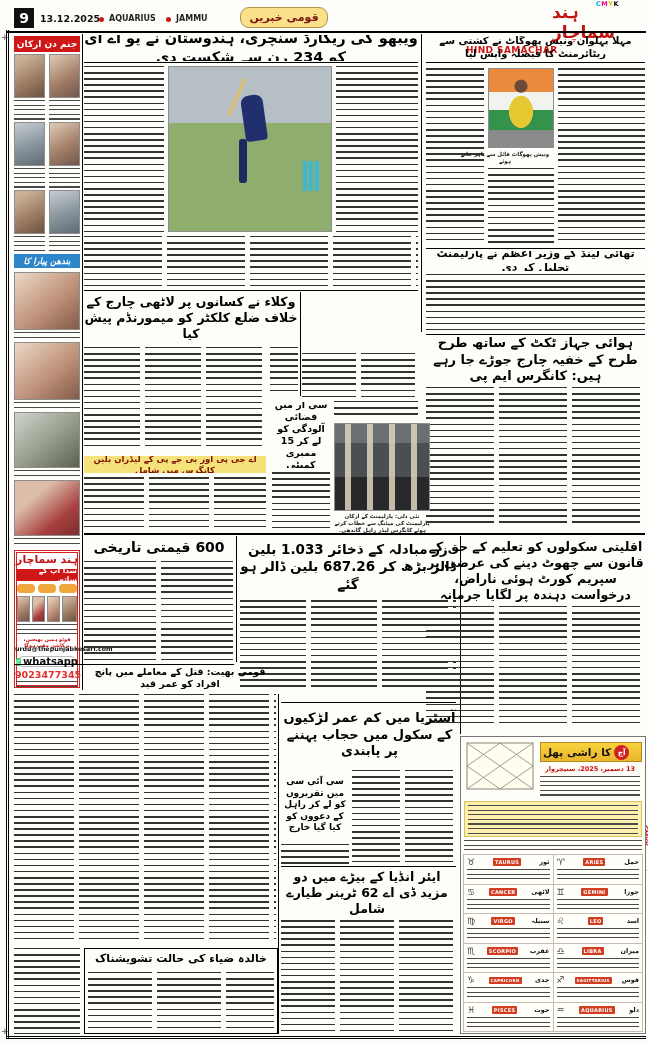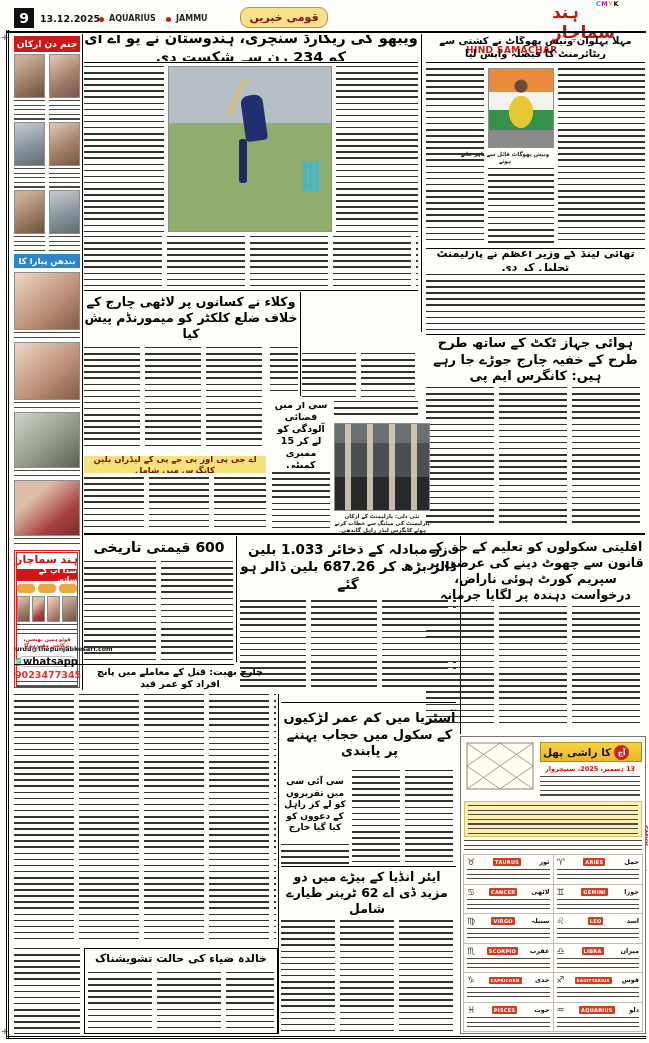--- a/index.html
+++ b/index.html
@@ -83,21 +83,21 @@
   <div class="abs csim" style="left:49px;top:100px;width:31px;height:20px;"></div>
   <div class="abs photo k3" style="left:14px;top:122px;width:31px;height:44px;"></div>
   <div class="abs photo k2" style="left:49px;top:122px;width:31px;height:44px;"></div>
   <div class="abs csim" style="left:14px;top:168px;width:31px;height:20px;"></div>
   <div class="abs csim" style="left:49px;top:168px;width:31px;height:20px;"></div>
   <div class="abs photo k1" style="left:14px;top:190px;width:31px;height:44px;"></div>
   <div class="abs photo k3" style="left:49px;top:190px;width:31px;height:44px;"></div>
   <div class="abs csim" style="left:14px;top:236px;width:31px;height:16px;"></div>
   <div class="abs csim" style="left:49px;top:236px;width:31px;height:16px;"></div>
 
-  <div class="abs bluebar" style="left:14px;top:254px;width:66px;height:14px;font-size:8.5px;">بندھن پیارا کا</div>
+  <div class="abs bluebar" style="left:14px;top:254px;width:66px;height:14px;font-size:8.5px;font-style:italic;">بندھن پیارا کا</div>
   <div class="abs photo c1" style="left:14px;top:272px;width:66px;height:58px;"></div>
   <div class="abs csim" style="left:14px;top:332px;width:66px;height:8px;"></div>
   <div class="abs photo c1" style="left:14px;top:342px;width:66px;height:58px;"></div>
   <div class="abs csim" style="left:14px;top:402px;width:66px;height:8px;"></div>
   <div class="abs photo c2" style="left:14px;top:412px;width:66px;height:56px;"></div>
   <div class="abs csim" style="left:14px;top:470px;width:66px;height:8px;"></div>
   <div class="abs photo c3" style="left:14px;top:480px;width:66px;height:56px;"></div>
   <div class="abs csim" style="left:14px;top:538px;width:66px;height:8px;"></div>
 
   <div class="abs" style="left:14px;top:550px;width:66px;height:138px;border:3px double #d42222;background:#fff;"></div>
@@ -171,21 +171,21 @@
   <div class="abs hl" style="left:84px;top:538px;width:150px;height:19px;font-size:14px;">لندن کے میوزیم سے 600 قیمتی تاریخی نوادرات چوری</div>
   <div class="abs sim" style="left:84px;top:561px;width:150px;height:100px;--cw:72px;"></div>
 
   <div class="abs hl" style="left:240px;top:538px;width:216px;height:58px;font-size:13.5px;">زر مبادلہ کے ذخائر 1.033 بلین ڈالر بڑھ کر 687.26 بلین ڈالر ہو گئے</div>
   <div class="abs sim" style="left:240px;top:600px;width:216px;height:90px;--cw:66px;"></div>
 
   <div class="abs hl" style="left:426px;top:540px;width:219px;height:62px;font-size:12.5px;">اقلیتی سکولوں کو تعلیم کے حق کے قانون سے چھوٹ دینے کی عرضی پر سپریم کورٹ ہوئی ناراض، درخواست دہندہ پر لگایا جرمانہ</div>
   <div class="abs sim" style="left:426px;top:606px;width:219px;height:122px;--cw:68px;"></div>
 
   <div class="abs hr" style="left:14px;top:664px;width:220px;"></div>
-  <div class="abs hl" style="left:84px;top:667px;width:192px;height:22px;font-size:9.5px;">چارج بھیت: قتل کے معاملے میں پانچ افراد کو عمر قید</div>
+  <div class="abs hl" style="left:84px;top:667px;width:192px;height:22px;font-size:9.5px;">قومی بھیت: قتل کے معاملے میں پانچ افراد کو عمر قید</div>
   <div class="abs sim" style="left:14px;top:694px;width:262px;height:250px;--cw:60px;"></div>
   <div class="abs sim" style="left:14px;top:948px;width:66px;height:86px;"></div>
 
   <div class="abs" style="left:84px;top:948px;width:194px;height:86px;border:1px solid #000;background:#fdfdfa;"></div>
   <div class="abs hl" style="left:88px;top:951px;width:186px;height:17px;font-size:11px;">خالدہ ضیاء کی حالت تشویشناک</div>
   <div class="abs sim" style="left:88px;top:972px;width:186px;height:58px;--cw:64px;"></div>
 
   <div class="abs hr" style="left:281px;top:702px;width:175px;"></div>
   <div class="abs hl" style="left:283px;top:706px;width:173px;height:58px;font-size:13px;">آسٹریا میں کم عمر لڑکیوں کے سکول میں حجاب پہننے پر پابندی</div>
   <div class="abs sim" style="left:352px;top:770px;width:104px;height:92px;--cw:48px;"></div>

